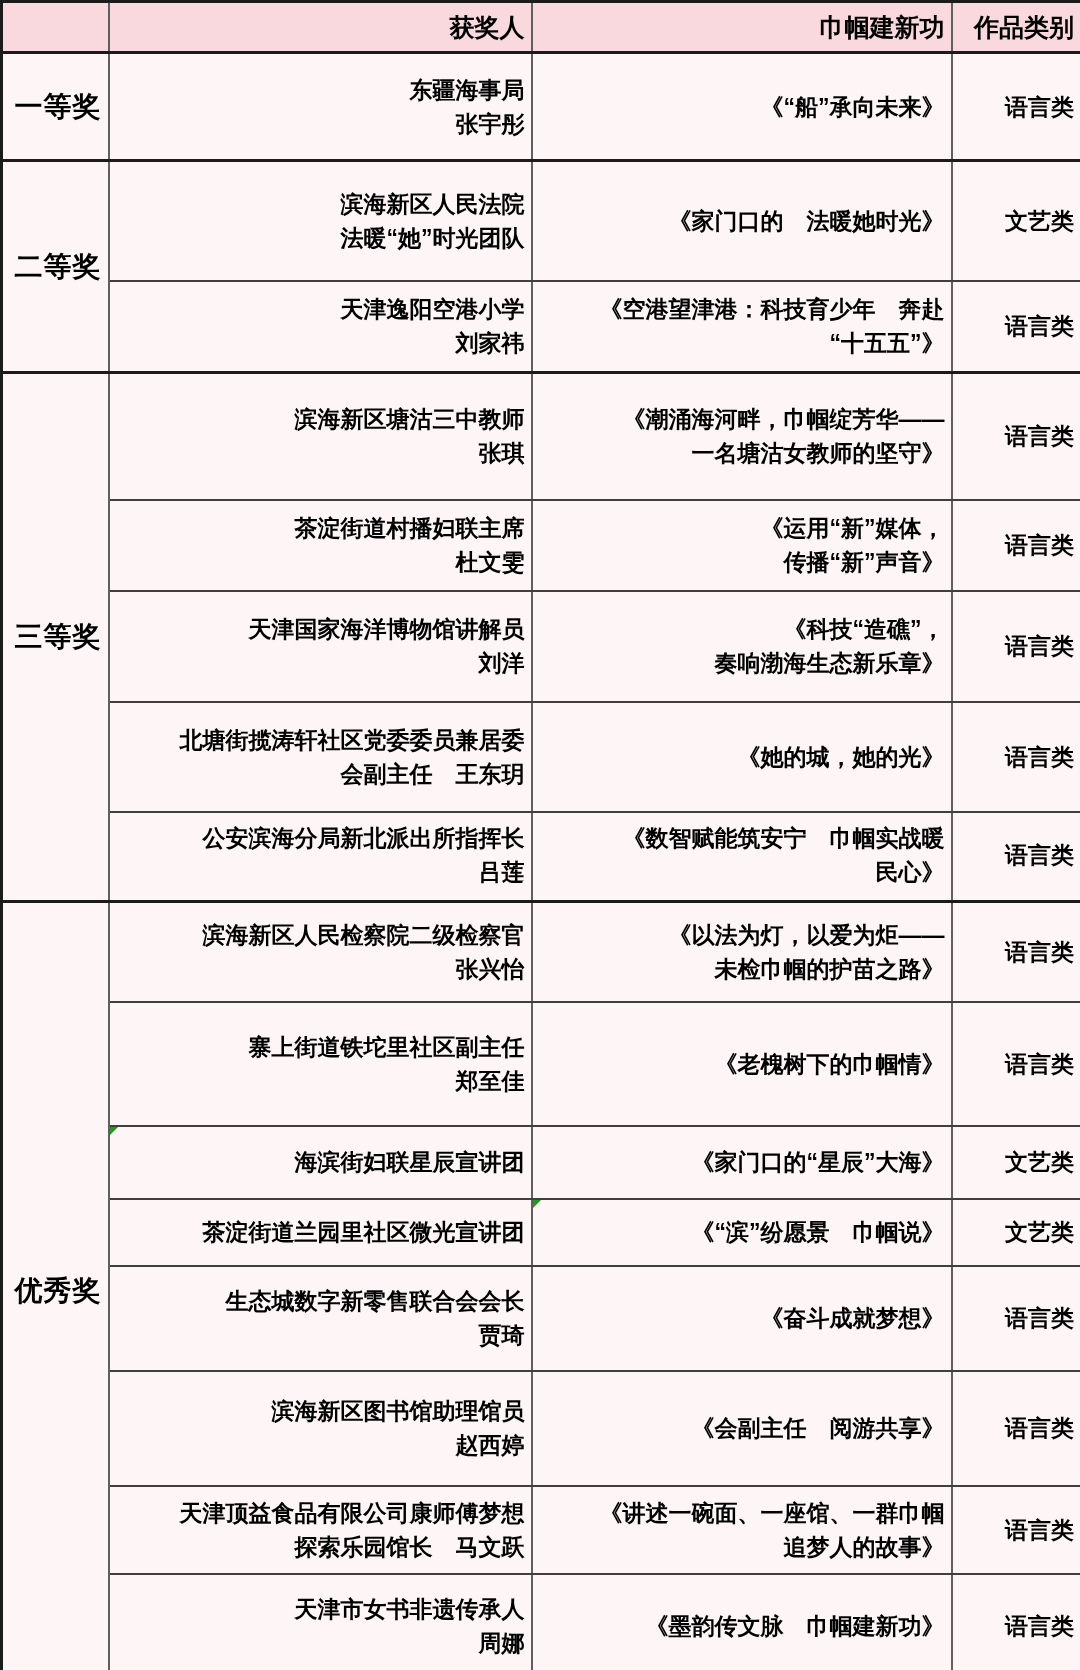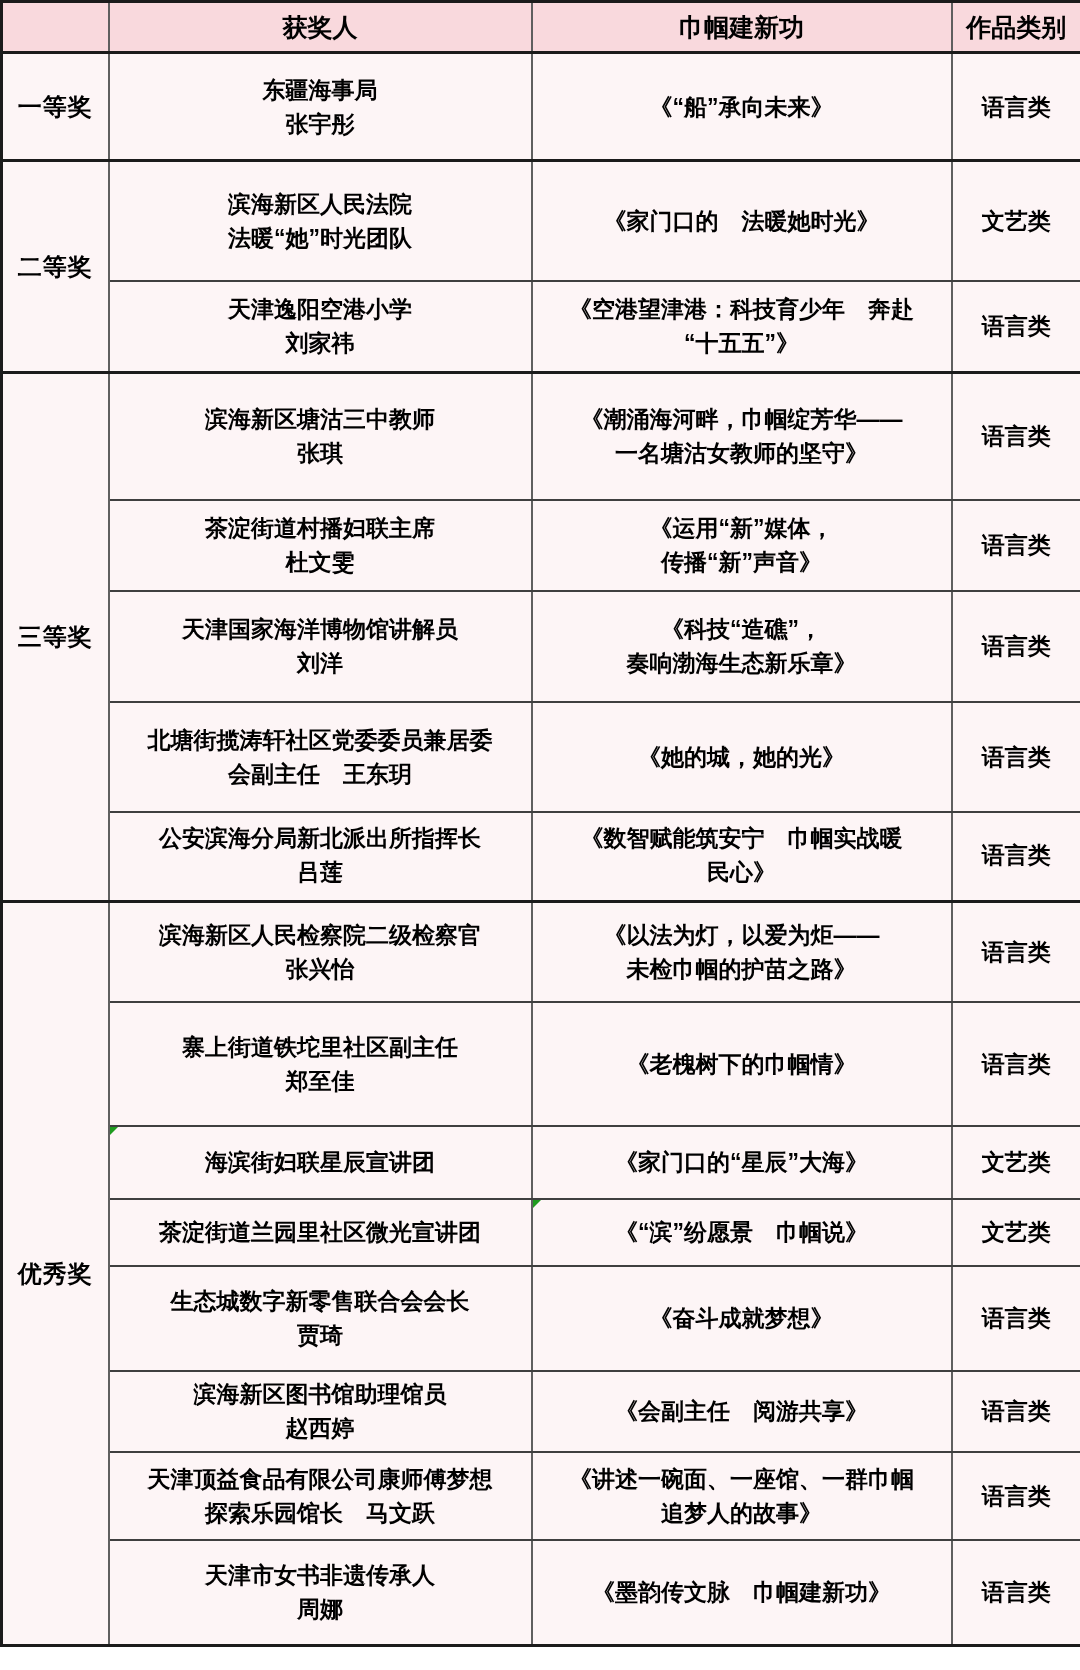--- a/index.html
+++ b/index.html
@@ -25,39 +25,39 @@
   }
   col.c-award{width:107px}
   col.c-winner{width:423px}
   col.c-work{width:420px}
   col.c-cat{width:130px}
   th,td{
     border-left:2px solid var(--border-v);
     border-right:2px solid var(--border-v);
     border-top:2px solid var(--border-h);
     border-bottom:2px solid var(--border-h);
-    text-align:center;
+    text-align:right;
     vertical-align:middle;
     padding:2px 6px;
     font-weight:700;
     position:relative;
     overflow:hidden;
   }
   thead th{
     background:var(--header-bg);
     font-size:25px;
     height:44px;
     border-bottom:3px solid var(--border-outer);
   }
   tbody td{
     background:var(--body-bg);
     font-size:23px;
     line-height:34px;
   }
-  td.award-cell{font-size:24px;letter-spacing:1px;}
+  td.award-cell{font-size:28px;letter-spacing:1px;}
   tr.group-start > td{border-top:3px solid var(--border-outer);}
   .comment-marker{
     position:absolute;
     top:0;left:0;
     width:0;height:0;
     border-top:8px solid var(--marker);
     border-right:8px solid transparent;
   }
 </style>
 </head>
@@ -141,21 +141,21 @@
       <tr style="height: 67px;">
         <td class="winner-cell">茶淀街道兰园里社区微光宣讲团</td>
         <td class="work-cell">《“滨”纷愿景　巾帼说》<span class="comment-marker"></span></td>
         <td class="category-cell">文艺类</td>
       </tr>
       <tr style="height: 105px;">
         <td class="winner-cell">生态城数字新零售联合会会长<br>贾琦</td>
         <td class="work-cell">《奋斗成就梦想》</td>
         <td class="category-cell">语言类</td>
       </tr>
-      <tr style="height: 81px;">
+      <tr style="height: 115px;">
         <td class="winner-cell">滨海新区图书馆助理馆员<br>赵西婷</td>
         <td class="work-cell">《会副主任　阅游共享》</td>
         <td class="category-cell">语言类</td>
       </tr>
       <tr style="height: 88px;">
         <td class="winner-cell">天津顶益食品有限公司康师傅梦想<br>探索乐园馆长　马文跃</td>
         <td class="work-cell">《讲述一碗面、一座馆、一群巾帼<br>追梦人的故事》</td>
         <td class="category-cell">语言类</td>
       </tr>
       <tr style="height: 106px;">

